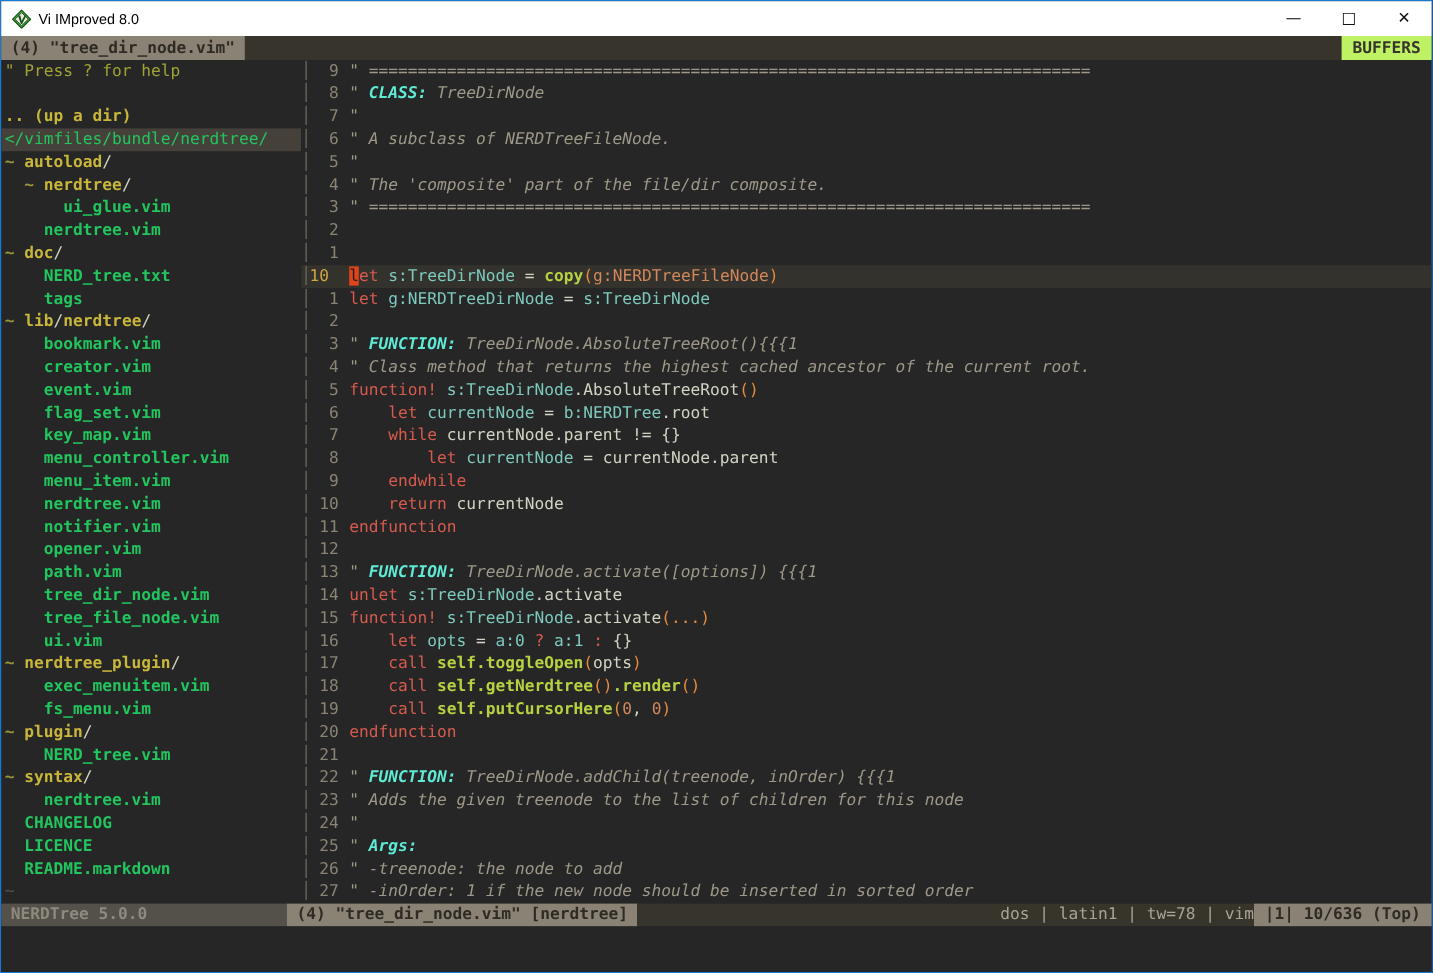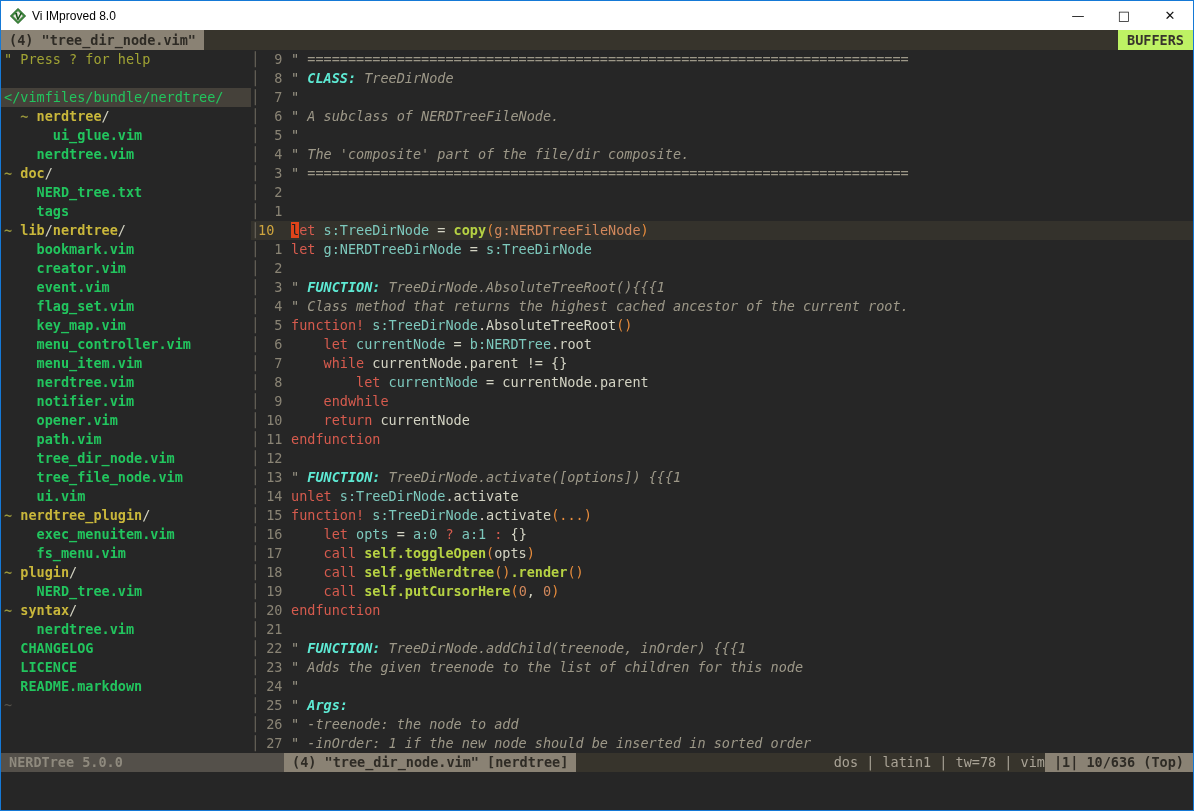--- a/index.html
+++ b/index.html
@@ -47,21 +47,21 @@
   .s-cb{color:#5eead4;font-style:italic;font-weight:bold;}
   .s-k{color:#d65b4e;}
   .s-v{color:#7dc9bd;}
   .s-f{color:#b6d243;font-weight:bold;}
   .s-p{color:#e78c3c;}
   .s-d{color:#d2885c;}
   .s-o{color:#d65b4e;}
   .s-cur{background:#e0441a;color:#1f1f1f;}
   
   .statusline{height:19px;display:flex;flex:0 0 auto;white-space:pre;}
-  .st-left{width:283px;box-sizing:border-box;background:#54504a;color:#8f8a7e;font-weight:bold;padding-left:8px;flex:0 0 auto;}
+  .st-left{width:238px;box-sizing:border-box;background:#54504a;color:#8f8a7e;font-weight:bold;padding-left:8px;flex:0 0 auto;}
   .st-file{background:#8a8274;color:#2e2b25;font-weight:bold;padding:0 8px;flex:0 0 auto;}
   .st-mid{flex:1;background:#37342c;color:#a9a396;text-align:right;}
   .st-ruler{background:#8a8274;color:#2e2b25;font-weight:bold;padding:0 9px;flex:0 0 auto;}
   .cmdline{height:38px;background:#262626;flex:0 0 auto;}
 </style>
 </head>
 <body>
 
 <div class="win">
 
@@ -84,21 +84,23 @@
     <div class="tabline">
       <div class="tab">(4) "tree_dir_node.vim"</div>
       <div class="tab-fill"></div>
       <div class="buffers">BUFFERS</div>
     </div>
 
     <div class="body">
       <div class="tree" id="tree">
           <div class="trow"><span class="s-h">" Press ? for help</span></div>
           <div class="trow"></div>
+          <div class="trow"><span class="s-u">.. (up a dir)</span></div>
           <div class="trow root"><span class="s-r">&lt;/vimfiles/bundle/nerdtree/</span></div>
+          <div class="trow"><span class="s-t">~ </span><span class="s-dir">autoload</span><span class="s-sl">/</span></div>
           <div class="trow"><span class="s-fi">  </span><span class="s-t">~ </span><span class="s-dir">nerdtree</span><span class="s-sl">/</span></div>
           <div class="trow"><span class="s-fi">      ui_glue.vim</span></div>
           <div class="trow"><span class="s-fi">    nerdtree.vim</span></div>
           <div class="trow"><span class="s-t">~ </span><span class="s-dir">doc</span><span class="s-sl">/</span></div>
           <div class="trow"><span class="s-fi">    NERD_tree.txt</span></div>
           <div class="trow"><span class="s-fi">    tags</span></div>
           <div class="trow"><span class="s-t">~ </span><span class="s-dir">lib</span><span class="s-sl">/</span><span class="s-dir">nerdtree</span><span class="s-sl">/</span></div>
           <div class="trow"><span class="s-fi">    bookmark.vim</span></div>
           <div class="trow"><span class="s-fi">    creator.vim</span></div>
           <div class="trow"><span class="s-fi">    event.vim</span></div>

